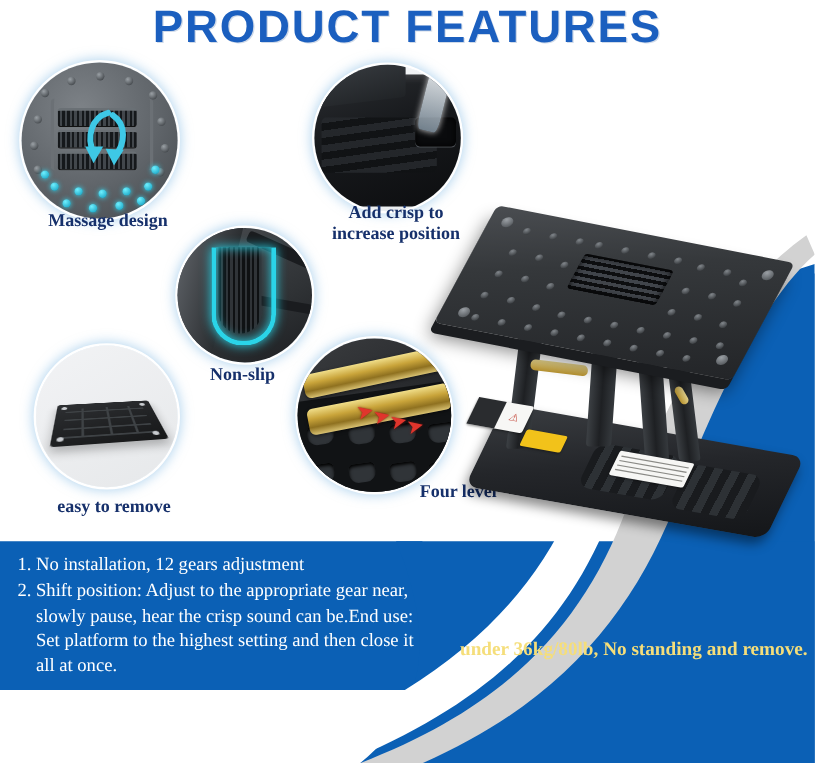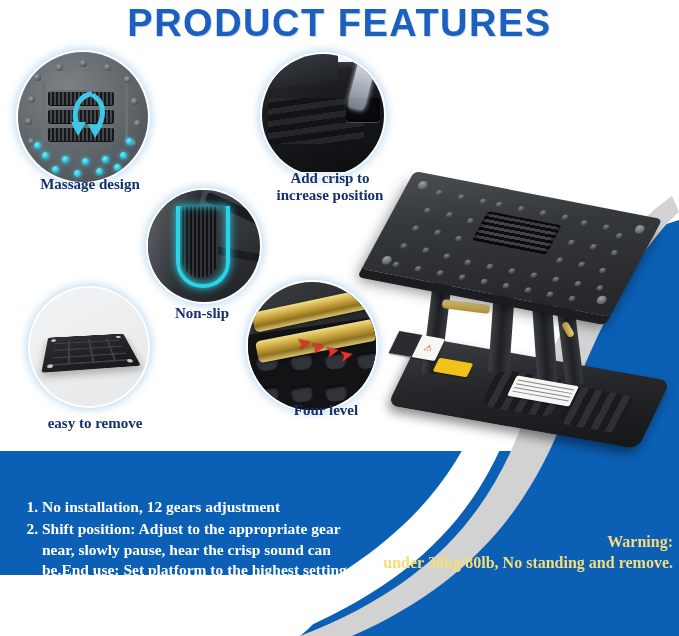--- a/index.html
+++ b/index.html
@@ -110,21 +110,21 @@
       background:#111315;transform:rotate(-8deg);}
   #c5 .slot{position:absolute;width:22px;height:16px;border-radius:4px 4px 8px 8px;
       background:#303438;box-shadow:inset 0 2px 3px #000;}
   .brassbar{position:absolute;border-radius:5px;
       background:linear-gradient(180deg,#f0de8a 0%,#c9a43a 38%,#8f7120 70%,#d9c272 100%);
       box-shadow:0 1px 3px rgba(0,0,0,.5);}
   #bb1{left:4px;top:18px;width:124px;height:20px;transform:rotate(-12deg);}
   #bb2{left:8px;top:48px;width:120px;height:22px;transform:rotate(-11deg);}
   .redarrow{position:absolute;color:#e0352c;font-size:15px;font-weight:bold;
       text-shadow:0 0 2px #7a1410;}
-  #cap5{left:238px;top:402px;width:176px;font-size:15px;}
+  #cap5{left:238px;top:402px;width:176px;font-size:15px;text-align:right;}
 
   
   #product{position:absolute;left:384px;top:184px;width:292px;height:256px;}
   .pf{position:absolute;}
   
   #plat{
     left:4px;top:6px;width:248px;height:108px;
     background:linear-gradient(165deg,#4a4d51 0%,#35383b 35%,#232528 100%);
     transform:skewY(11deg) skewX(-26deg);
     border-radius:5px;
@@ -164,24 +164,24 @@
       background:#f2c21a;border-radius:2px;transform:skewY(10deg) skewX(-24deg);
       box-shadow:0 1px 2px rgba(0,0,0,.4);}
   #lbl-sticker{position:absolute;left:10px;top:150px;width:46px;height:24px;
       background:#f7f7f5;border-radius:2px;transform:skewY(10deg) skewX(-24deg);
       box-shadow:0 1px 2px rgba(0,0,0,.4);display:flex;}
   #lbl-sticker .half{flex:1;}
   #lbl-sticker .warn{color:#c0392b;font-size:9px;text-align:center;line-height:24px;}
 
   
   #instructions{
-    position:absolute;left:12px;top:455px;width:352px;
+    position:absolute;left:0;top:455px;width:352px;
     color:#ffffff;font-family:"Liberation Serif", serif;
-    font-size:15.5px;line-height:1.34;font-weight:bold;
-    padding:6px 6px 0 8px;box-sizing:border-box;margin-top:36px;
+    font-size:15.5px;line-height:1.34;font-weight:normal;
+    padding:6px 6px 0 8px;box-sizing:border-box;
   }
   #instructions ol{margin:0;padding-left:22px;}
   #instructions li{margin:0 0 1px 0;}
 
   
   #warning{
     position:absolute;left:336px;top:532px;width:343px;
     color:#F5DE7A;font-family:"Liberation Serif", serif;
     font-weight:bold;font-size:16px;line-height:1.3;text-align:right;
     padding-right:6px;box-sizing:border-box;
@@ -398,17 +398,16 @@
   </div>
 
   <div id="instructions">
     <ol>
       <li>No installation, 12 gears adjustment</li>
       <li>Shift position: Adjust to the appropriate gear near, slowly pause, hear the crisp sound can be.End use: Set platform to the highest setting and then close it all at once.</li>
     </ol>
   </div>
 
   <div id="warning">
-    <span class="w-line">Warning:</span>
     <span class="w-line">under 36kg/80lb, No standing and remove.</span>
   </div>
 
 </div>
 
 </body></html>

